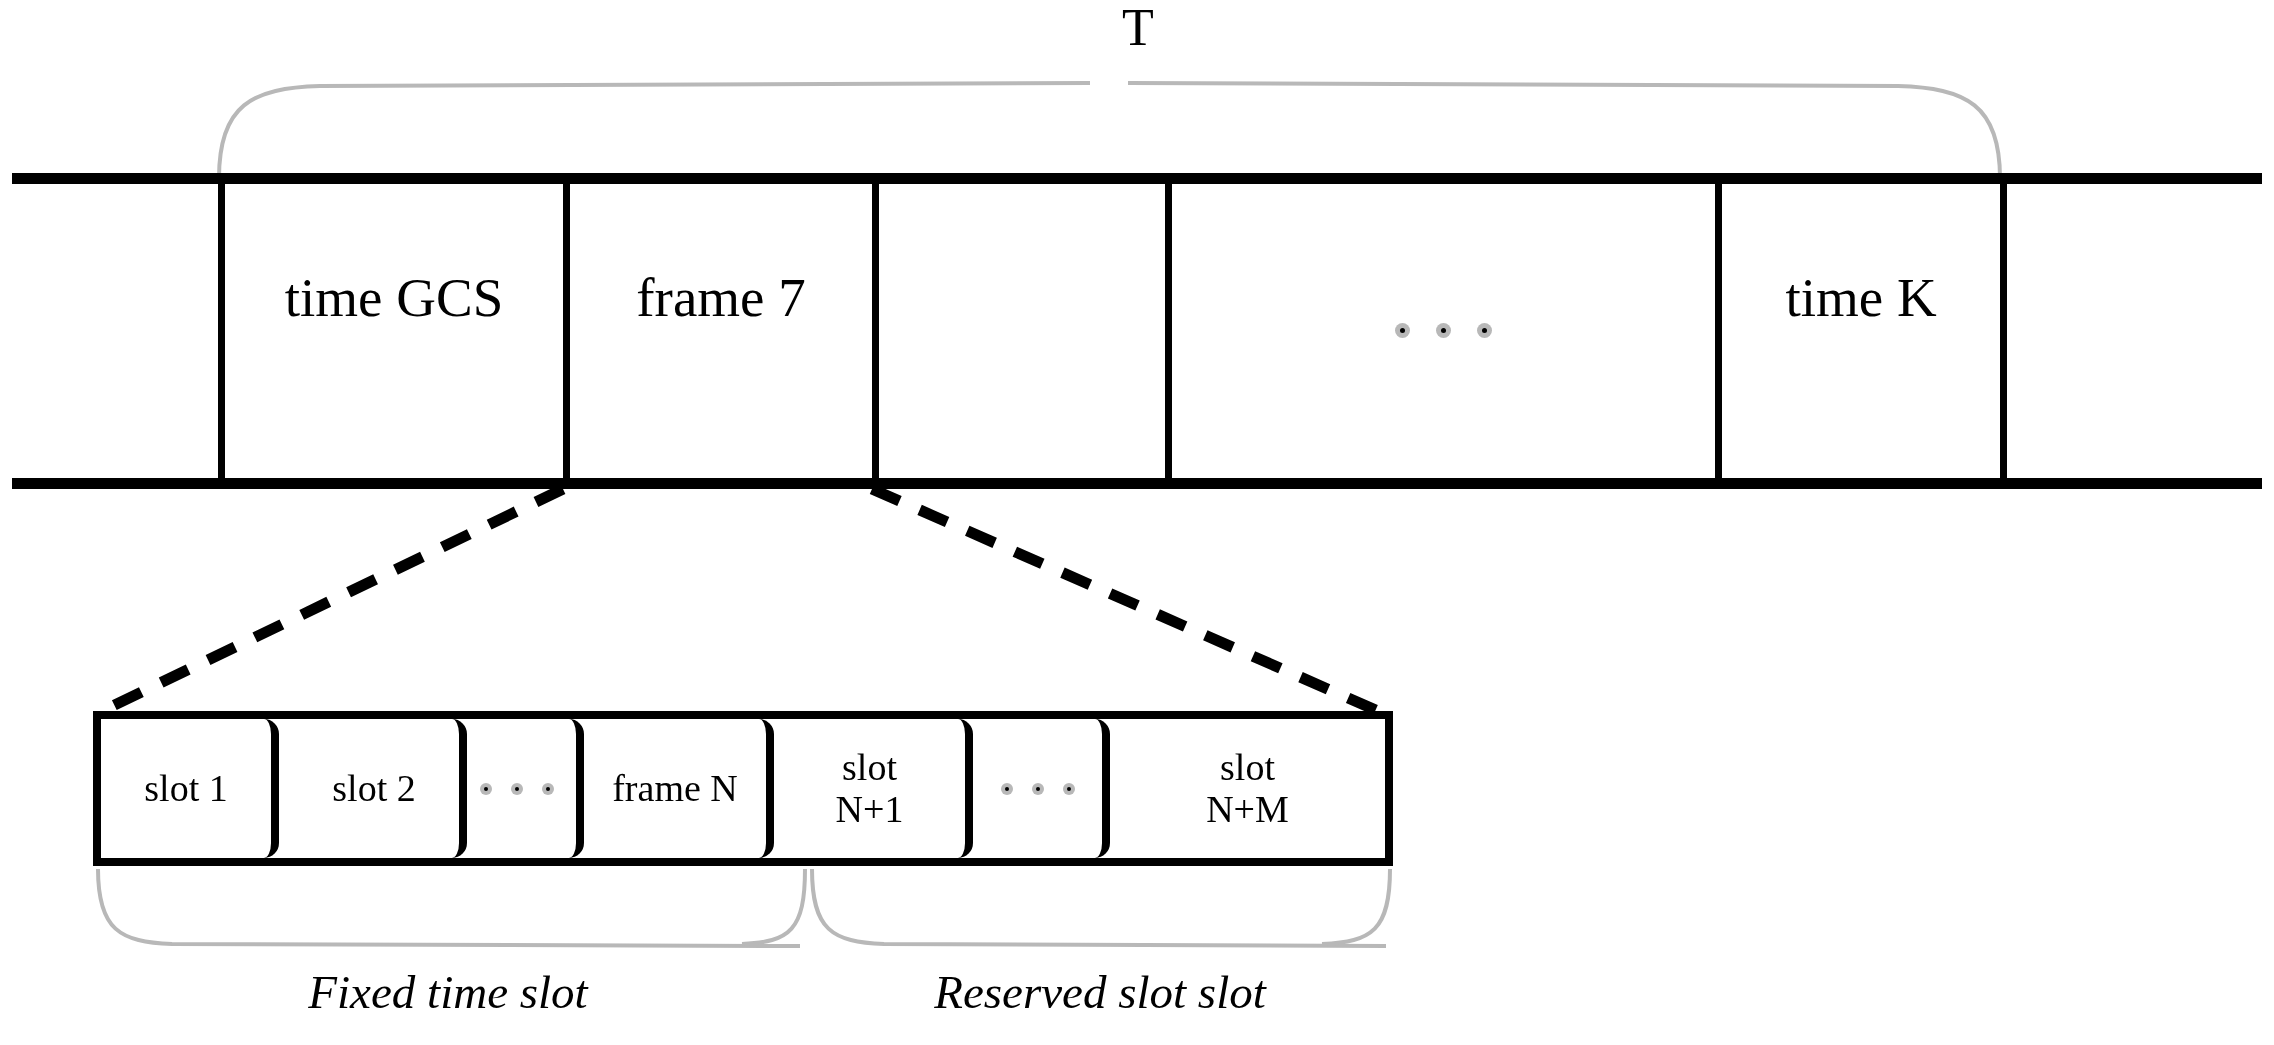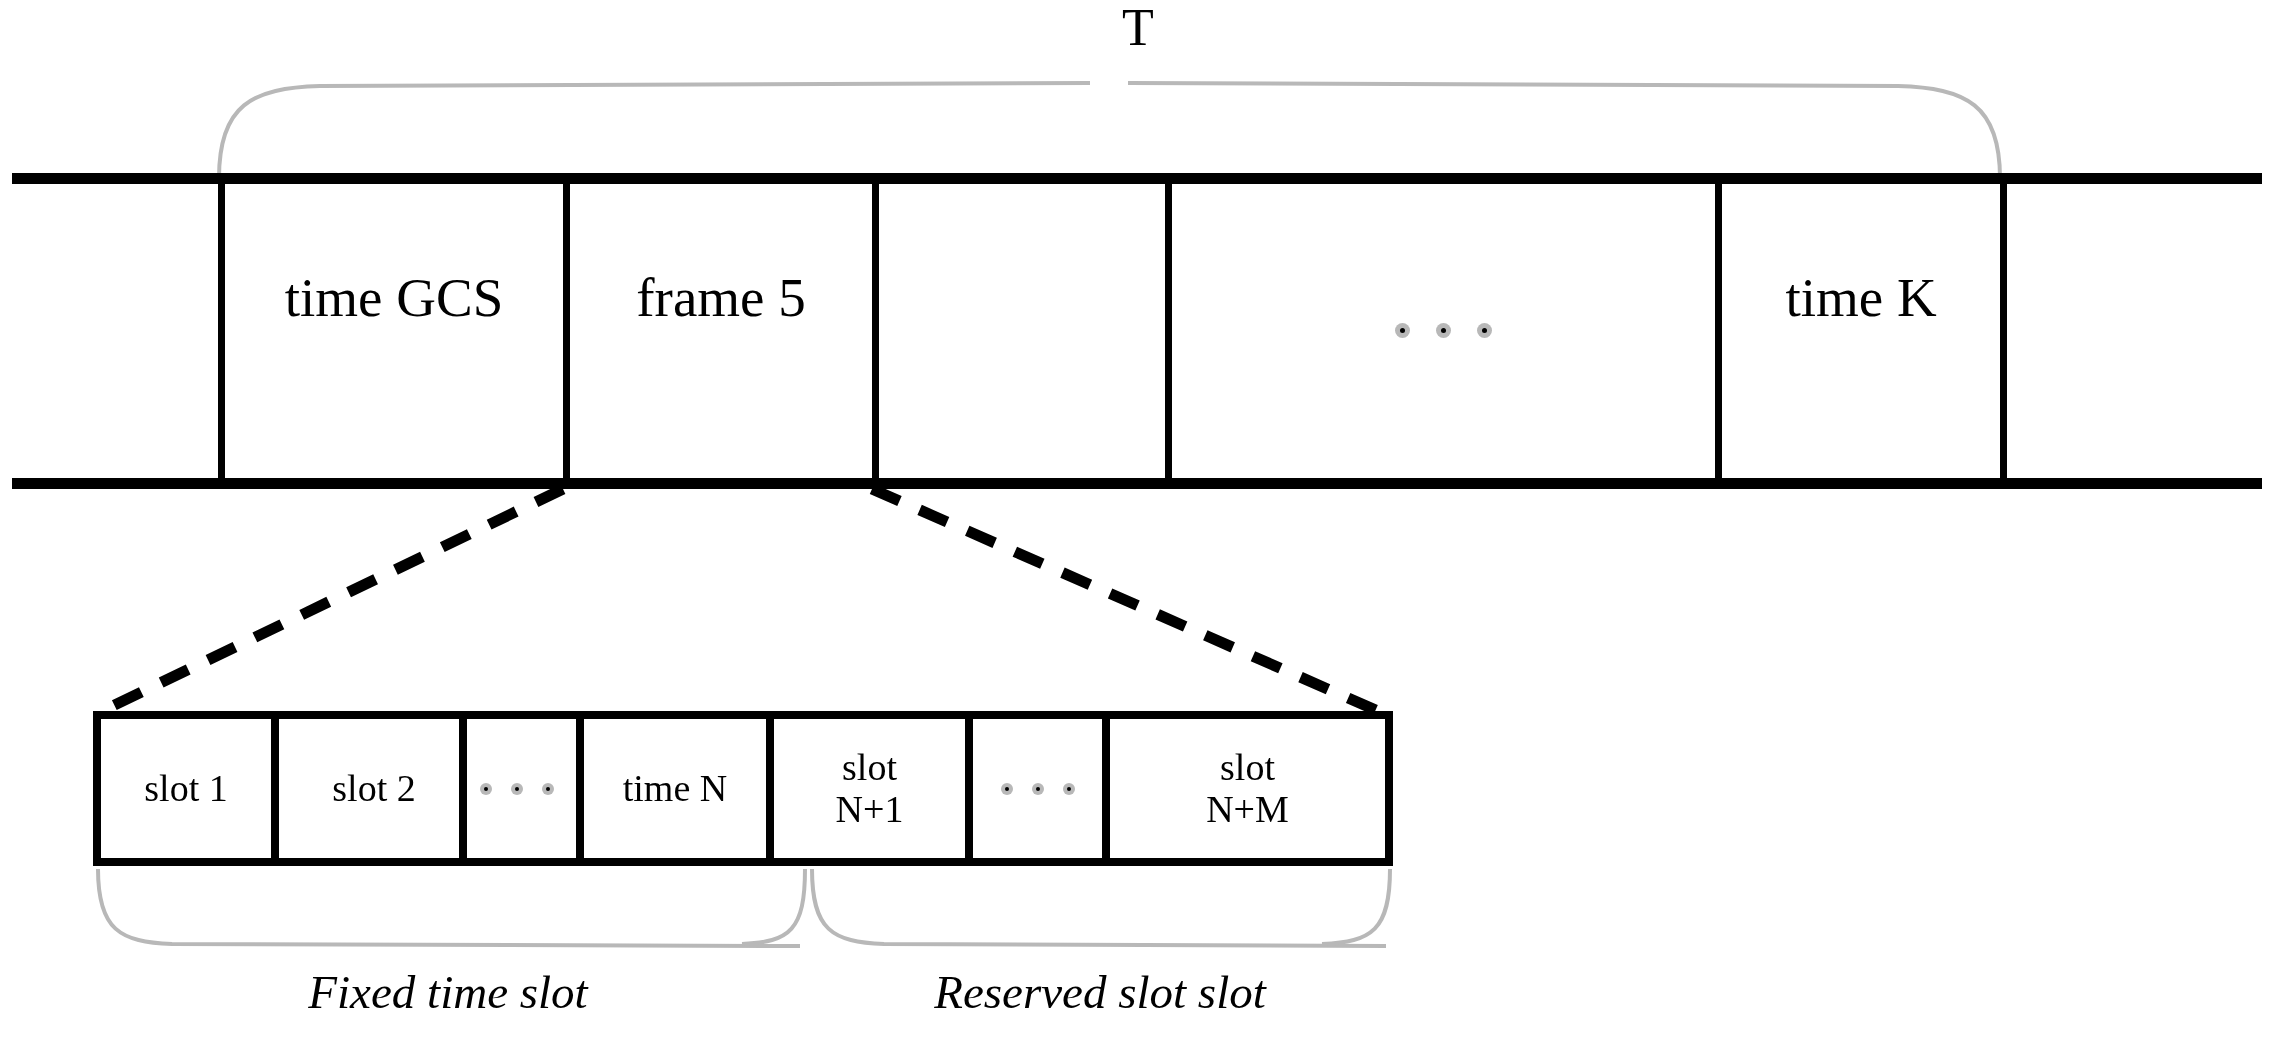--- a/index.html
+++ b/index.html
@@ -112,20 +112,21 @@
     height: 139px;
     border-right: 8px solid #000000;
     box-sizing: border-box;
     display: flex;
     align-items: center;
     justify-content: center;
     text-align: center;
     font-size: 38px;
     line-height: 1.08;
     color: #000000;
+    border-radius: 15px;
   }
   .slot-cell.last { border-right: none; }
   .slot-cell span { display: block; }
 
   
   .caption {
     position: absolute;
     font-size: 47px;
     color: #000000;
     white-space: nowrap;
@@ -174,21 +175,21 @@
 
   <div class="vdiv" style="left:218px"></div>
   <div class="vdiv" style="left:563px"></div>
   <div class="vdiv" style="left:872px"></div>
   <div class="vdiv" style="left:1165px"></div>
   <div class="vdiv" style="left:1715px"></div>
   <div class="vdiv" style="left:2000px"></div>
 
   <div class="cell-label" style="left:225px; width:338px">time GCS</div>
 
-  <div class="cell-label" style="left:570px; width:302px">frame 5</div>
+  <div class="cell-label" style="left:570px; width:302px">frame 7</div>
 
 
   <div class="dots" style="left:1172px; top:320px; width:543px; height:20px">
     <span class="d"></span>
       <span class="d"></span>
       <span class="d"></span>
   </div>
 
   <div class="cell-label" style="left:1722px; width:278px">time K</div>
 
@@ -204,21 +205,21 @@
 
     <div class="slot-cell" style="left:356px; width:127px">
       <span class="dots small" style="position:relative; display:flex; width:100%">
         <span class="d"></span>
           <span class="d"></span>
           <span class="d"></span>
       </span>
     </div>
 
     <div class="slot-cell" style="left:483px; width:190px">
-      <span>time N</span>
+      <span>frame N</span>
     </div>
 
     <div class="slot-cell" style="left:673px; width:199px; flex-direction:column">
       <span>slot</span>
       <span>N+1</span>
     </div>
 
     <div class="slot-cell" style="left:872px; width:137px">
       <span class="dots small" style="position:relative; display:flex; width:100%">
         <span class="d"></span>

